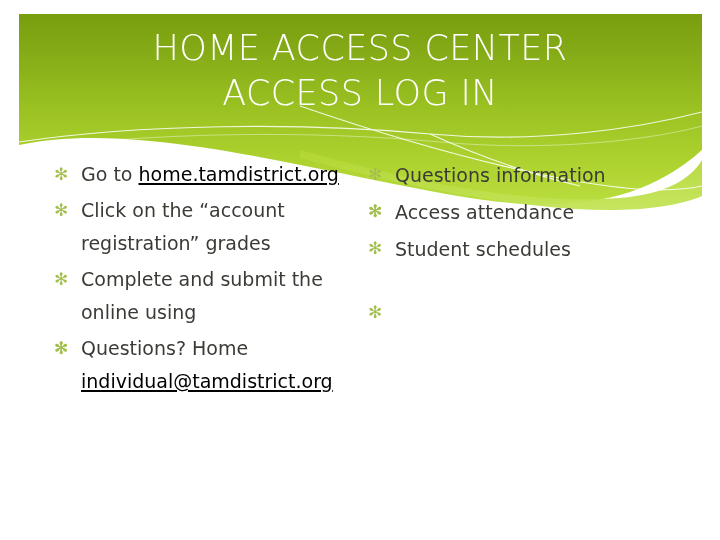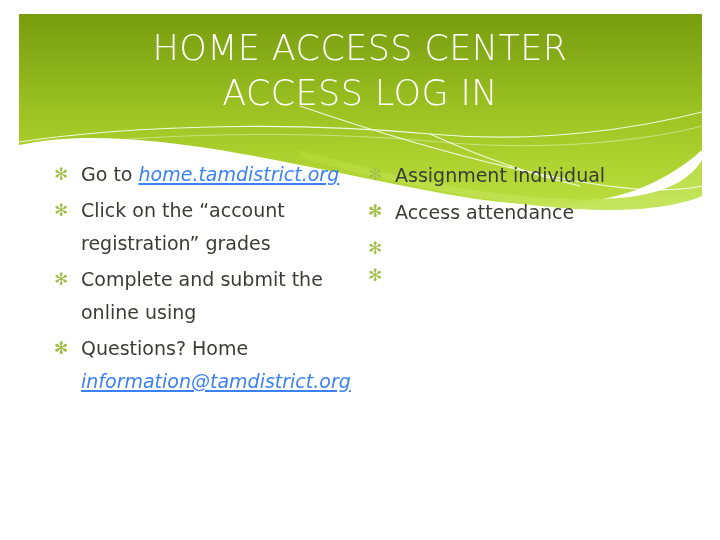--- a/index.html
+++ b/index.html
@@ -88,27 +88,26 @@
     font-size: 17px;
     line-height: 33px;
     text-align: left;
   }
   .col-right ul.bullets li { line-height: 34px; }
 
   
   .group-gap { height: 24px; }
 
   a.link {
-    color: #3b82f6;
+    color: #000000;
     text-decoration: underline;
     text-decoration-thickness: 2px;
     text-underline-offset: 2px;
     cursor: pointer;
     word-break: break-word;
-    font-style: italic;
   }
 </style>
 </head>
 <body>
 
 <div id="slide">
 
   <div class="banner">
     <svg viewBox="0 0 720 215" xmlns="http://www.w3.org/2000/svg" aria-hidden="true">
       <defs>
@@ -177,41 +176,42 @@
         <span class="bullet-mark">✻</span>
         <span>Complete and submit the online using</span>
       </li>
 
       <li>
         <span class="bullet-mark">✻</span>
       </li>
 
       <li>
         <span class="bullet-mark">✻</span>
-        <span>Questions?  Home </span><a class="link" href="#">information@tamdistrict.org</a>
+        <span>Questions?  Home </span><a class="link" href="#">individual@tamdistrict.org</a>
       </li>
 
     </ul>
   </div>
 
   <div class="col col-right">
     <ul class="bullets">
       <li>
         <span class="bullet-mark">✻</span>
-        <span>Assignment individual</span>
+        <span>Questions information</span>
       </li>
       <li>
         <span class="bullet-mark">✻</span>
       </li>
       <li>
         <span class="bullet-mark">✻</span>
         <span>Access attendance</span>
       </li>
       <li>
         <span class="bullet-mark">✻</span>
+        <span>Student schedules</span>
       </li>
     </ul>
 
     <div class="group-gap"></div>
 
     <ul class="bullets">
       <li>
         <span class="bullet-mark">✻</span>
       </li>
     </ul>

